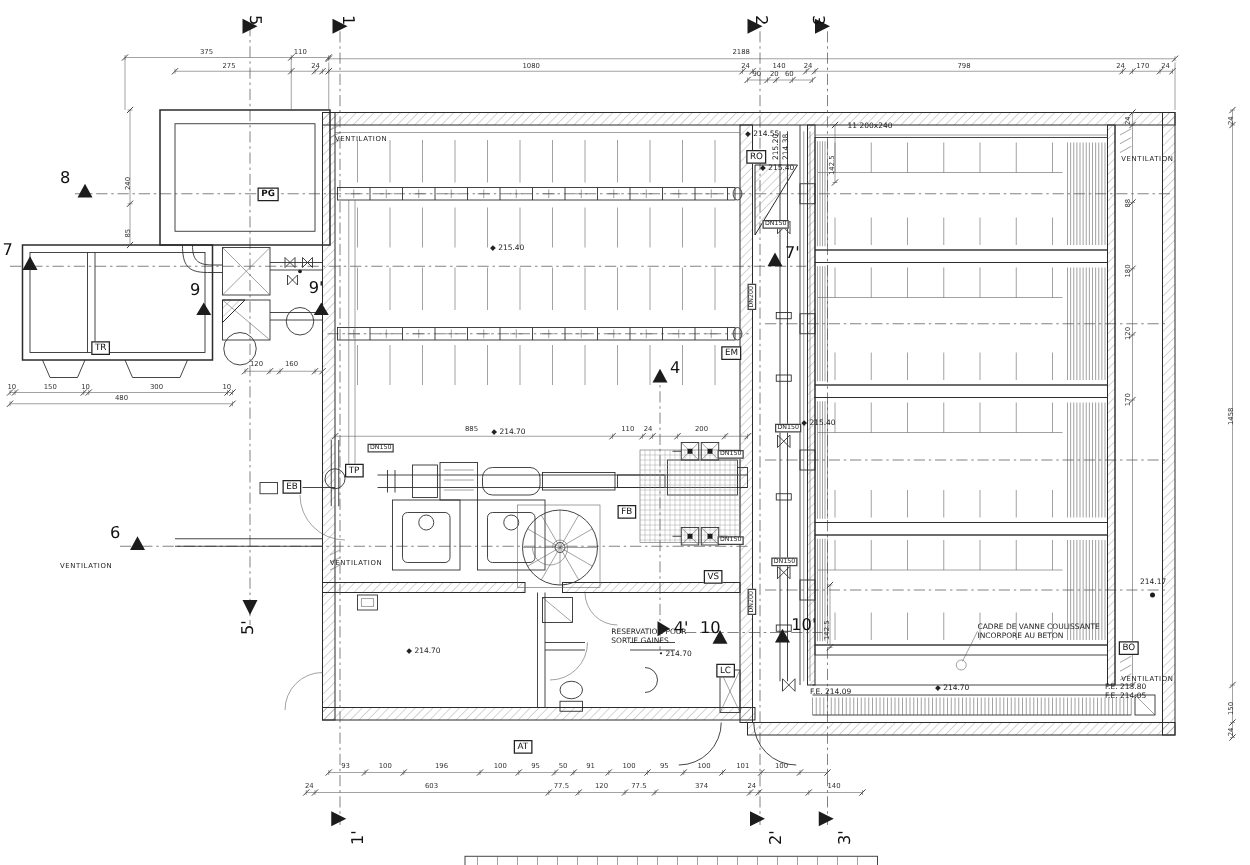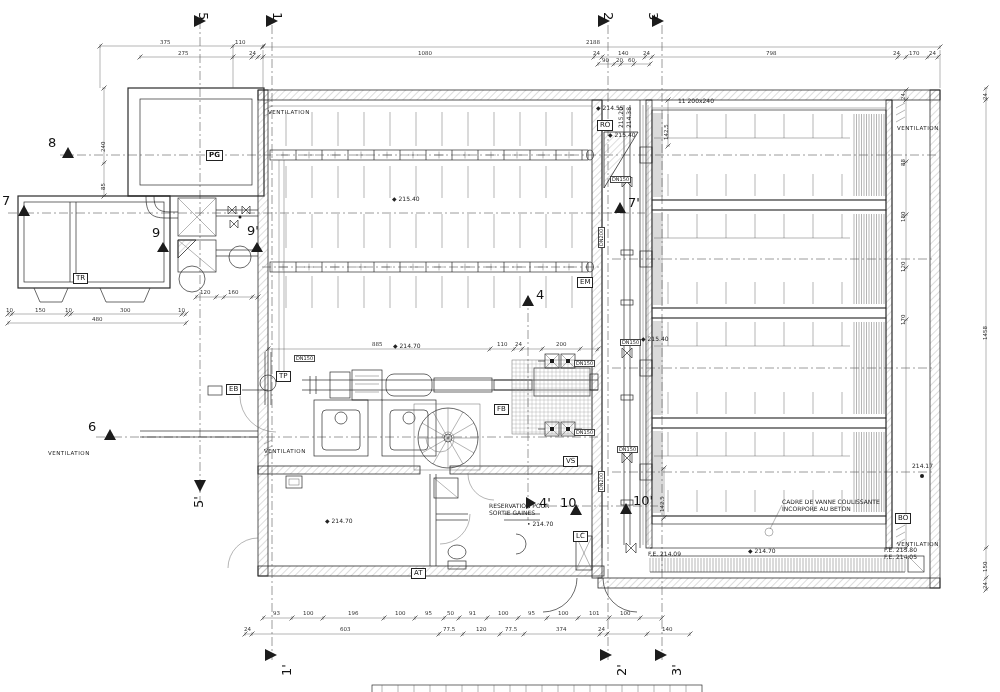--- a/index.html
+++ b/index.html
@@ -929,21 +929,21 @@
       <span class="lb dm" style="left: 983px; top: 589px; transform: rotate(-90deg);">24</span>
       <span class="tag" style="left: 206px; top: 150px; font-weight: bold;">PG</span>
       <span class="tag" style="left: 73px; top: 273px;">TR</span>
       <span class="tag" style="left: 597px; top: 120px;">RO</span>
       <span class="tag" style="left: 226px; top: 384px;">EB</span>
       <span class="tag" style="left: 276px; top: 371px;">TP</span>
       <span class="tag" style="left: 577px; top: 277px;">EM</span>
       <span class="tag" style="left: 494px; top: 404px; text-align: right;">FB</span>
       <span class="tag" style="left: 563px; top: 456px;">VS</span>
       <span class="tag" style="left: 573px; top: 531px;">LC</span>
-      <span class="tag" style="left: 411px; top: 568px;">AT</span>
+      <span class="tag" style="left: 411px; top: 592px;">AT</span>
       <span class="tag" style="left: 867px; top: 513px; margin-left: 28px;">BO</span>
       <span class="lb mk" style="left: 210px; top: 12px; transform: rotate(90deg);">5</span>
       <span class="lb mk" style="left: 284px; top: 12px; transform: rotate(90deg);">1</span>
       <span class="lb mk" style="left: 615px; top: 12px; transform: rotate(90deg);">2</span>
       <span class="lb mk" style="left: 660px; top: 12px; transform: rotate(90deg);">3</span>
       <span class="lb mk" style="left: 48px; top: 136px;">8</span>
       <span class="lb mk" style="left: 2px; top: 194px;">7</span>
       <span class="lb mk" style="left: 152px; top: 226px;">9</span>
       <span class="lb mk" style="left: 247px; top: 224px;">9'</span>
       <span class="lb mk" style="left: 88px; top: 420px;">6</span>

